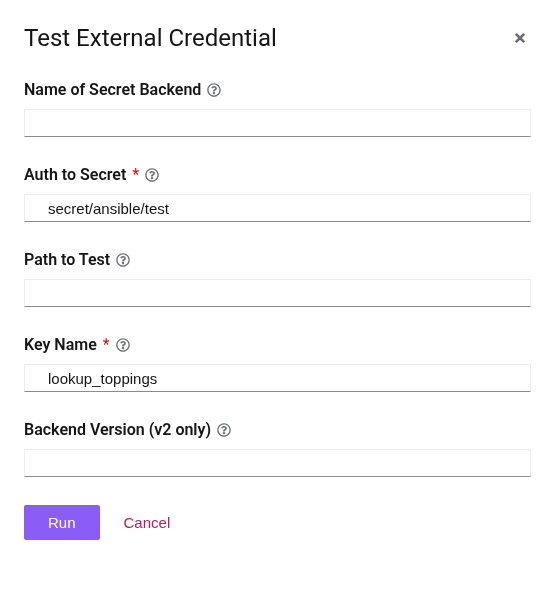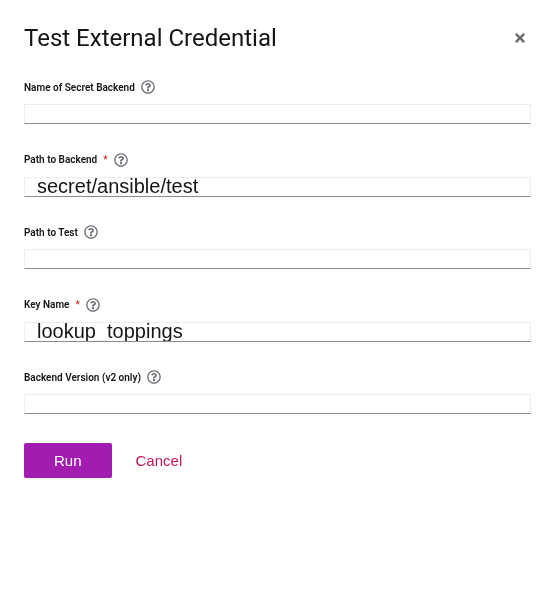--- a/index.html
+++ b/index.html
@@ -35,21 +35,21 @@
       line-height: 1;
       padding: 4px;
     }
     .form-group {
       margin-bottom: 28px;
     }
     .form-label {
       display: flex;
       align-items: center;
       gap: 6px;
-      font-size: 10px;
+      font-size: 16px;
       font-weight: 600;
       color: #151515;
       margin-bottom: 10px;
     }
     .required-mark {
       color: #c9190b;
       font-weight: normal;
     }
     .help-icon {
       display: inline-flex;
@@ -57,43 +57,43 @@
       justify-content: center;
       color: #6a6e73;
       cursor: pointer;
     }
     .help-icon svg {
       width: 14px;
       height: 14px;
     }
     .form-input {
       width: 100%;
-      height: 20px;
-      padding: 6px 12px;
-      font-size: 20px;
+      height: 28px;
+      padding: 6px 23px;
+      font-size: 15px;
       border: none;
       border-top: 1px solid #ededed;
       border-left: 1px solid #ededed;
       border-right: 1px solid #ededed;
       border-bottom: 1px solid #8a8d90;
       background: #fff;
       color: #151515;
       outline: none;
     }
     .button-row {
       display: flex;
       align-items: center;
       gap: 24px;
       margin-top: 8px;
     }
     .btn-primary {
-      background: #a21caf;
+      background: #8b5cf6;
       color: #fff;
       border: none;
-      padding: 9px 30px;
+      padding: 9px 24px;
       font-size: 15px;
       cursor: pointer;
       border-radius: 2px;
     }
     .btn-link {
       background: none;
       border: none;
       color: #be185d;
       font-size: 15px;
       cursor: pointer;
@@ -121,21 +121,21 @@
       <svg viewBox="0 0 512 512" fill="currentColor">
           <path d="M256 8C119 8 8 119 8 256s111 248 248 248 248-111 248-248S393 8 256 8zm0 448c-110 0-200-90-200-200S146 56 256 56s200 90 200 200-90 200-200 200zm107-255c0 67-72 68-72 92v6c0 7-5 12-12 12h-46c-7 0-12-5-12-12v-8c0-36 27-50 48-62 17-10 28-17 28-30 0-18-23-30-41-30-24 0-35 11-50 31-4 5-12 6-17 2l-28-21c-5-4-6-12-3-17 25-36 56-56 105-56 51 0 100 40 100 93zm-65 171c0 23-19 42-42 42s-42-19-42-42 19-42 42-42 42 19 42 42z"></path>
         </svg>
     </span>
   </div>
   <input type="text" class="form-input" value="" style="">
 </div>
 
 <div class="form-group">
   <div class="form-label">
-    <span>Path to Backend</span>
+    <span>Auth to Secret</span>
     <span class="required-mark">*</span>
     <span class="help-icon">
       <svg viewBox="0 0 512 512" fill="currentColor">
           <path d="M256 8C119 8 8 119 8 256s111 248 248 248 248-111 248-248S393 8 256 8zm0 448c-110 0-200-90-200-200S146 56 256 56s200 90 200 200-90 200-200 200zm107-255c0 67-72 68-72 92v6c0 7-5 12-12 12h-46c-7 0-12-5-12-12v-8c0-36 27-50 48-62 17-10 28-17 28-30 0-18-23-30-41-30-24 0-35 11-50 31-4 5-12 6-17 2l-28-21c-5-4-6-12-3-17 25-36 56-56 105-56 51 0 100 40 100 93zm-65 171c0 23-19 42-42 42s-42-19-42-42 19-42 42-42 42 19 42 42z"></path>
         </svg>
     </span>
   </div>
   <input type="text" class="form-input" value="secret/ansible/test" style="">
 </div>
 

